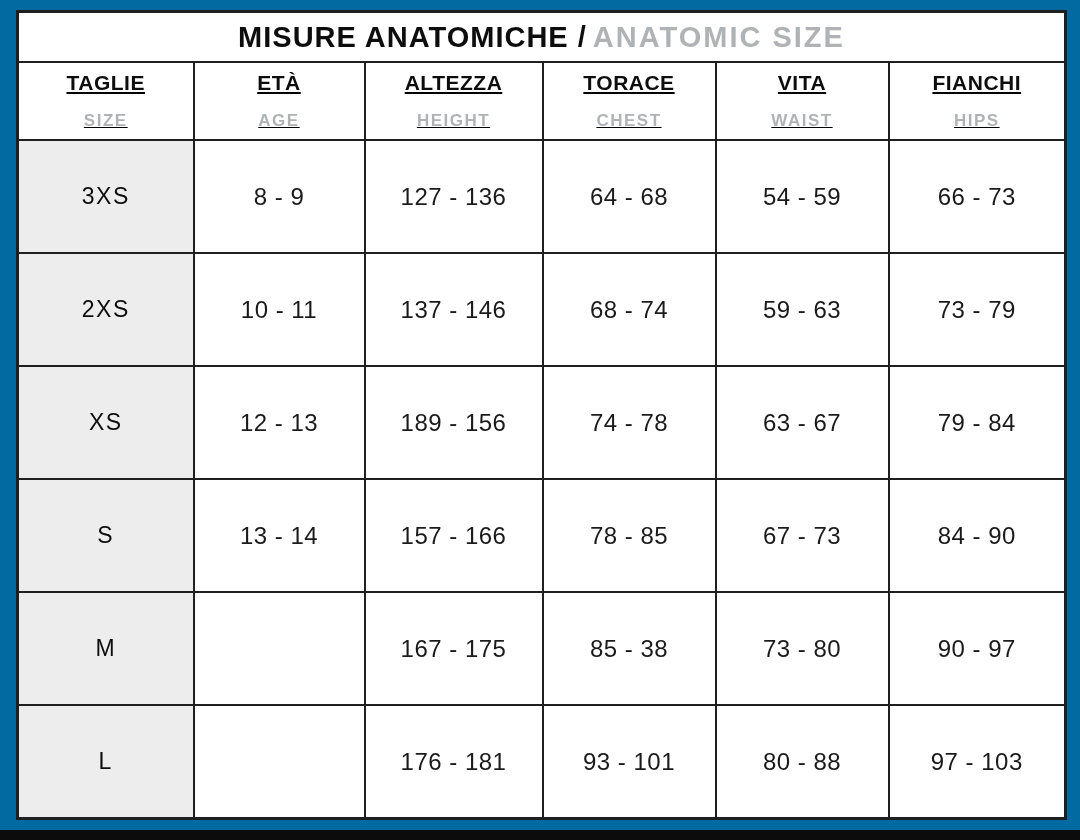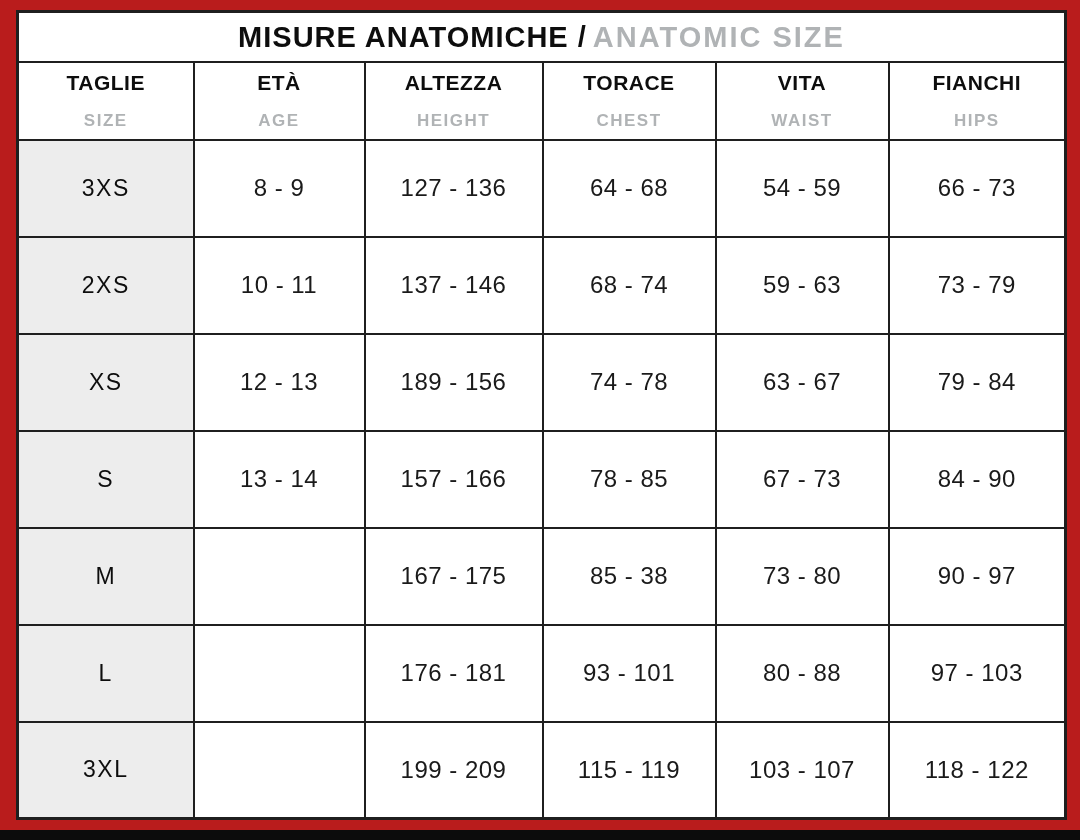--- a/index.html
+++ b/index.html
@@ -8,21 +8,21 @@
     background: #ffffff;
     width: 1080px;
     height: 840px;
     overflow: hidden;
     font-family: "Liberation Sans", sans-serif;
   }
   .page {
     position: relative;
     width: 1080px;
     height: 840px;
-    background: #b91c1c;
+    background: #0369a1;
   }
   table.size-chart {
     position: absolute;
     left: 16px;
     top: 10px;
     width: 1048px;
     height: 810px;
     border-collapse: collapse;
     table-layout: fixed;
     background: #ffffff;
@@ -45,20 +45,21 @@
     white-space: nowrap;
   }
   .title-en {
     color: #b0b3b5;
     letter-spacing: 2px;
     margin-left: 6px;
   }
   tr.header-row th {
     height: 76px;
     background: #ffffff;
+    text-decoration: underline;
   }
   .h-it {
     font-size: 21px;
     font-weight: bold;
     letter-spacing: 0.5px;
     color: #0d0d0d;
     line-height: 1.2;
   }
   .h-en {
     font-size: 17px;
@@ -180,26 +181,18 @@
           <td>90 - 97</td>
         </tr>
         <tr>
           <td class="size-col">L</td>
           <td></td>
           <td>176 - 181</td>
           <td>93 - 101</td>
           <td>80 - 88</td>
           <td>97 - 103</td>
         </tr>
-        <tr>
-          <td class="size-col">3XL</td>
-          <td></td>
-          <td>199 - 209</td>
-          <td>115 - 119</td>
-          <td>103 - 107</td>
-          <td>118 - 122</td>
-        </tr>
       </tbody>
   </table>
 
   <div class="bottom-bar"></div>
 
 </div>
 
 </body></html>

